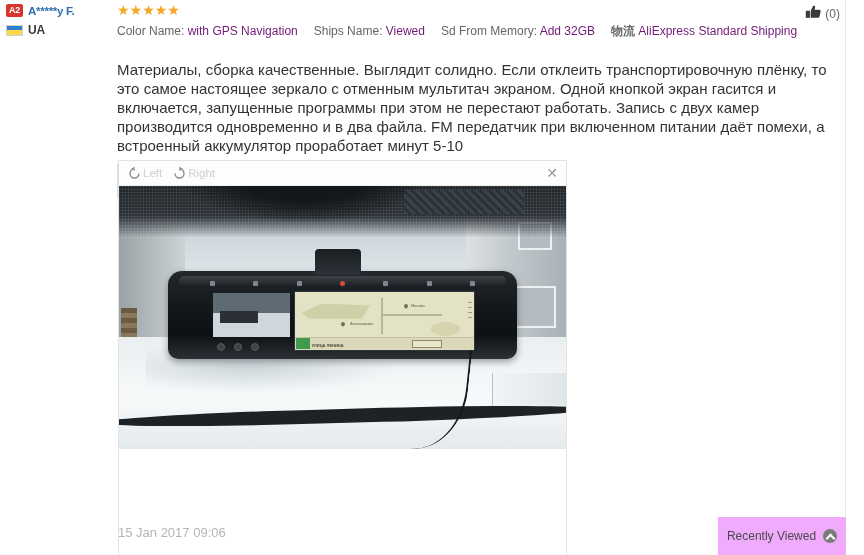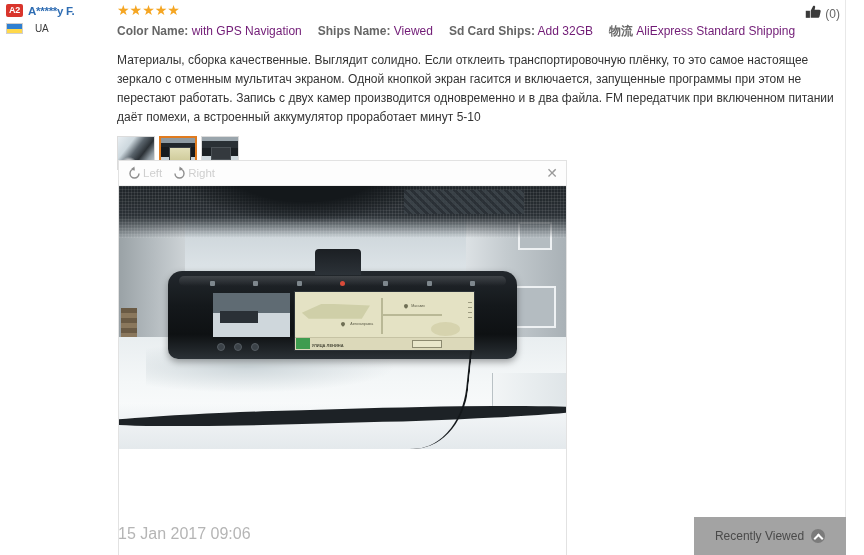--- a/index.html
+++ b/index.html
@@ -50,24 +50,23 @@
   }
   .flag {
     display: inline-block;
     width: 17px; height: 11px;
     border: 1px solid #cfcfcf;
     background: linear-gradient(to bottom, #2f7fd0 0 50%, #ffd84a 50% 100%);
     flex: none;
   }
   .country {
     color: #3a3a3a;
-    font-size: 10px;
-    font-weight: normal;
+    font-size: 12px;
+    font-weight: bold;
     letter-spacing: -0.2px;
-    margin-left: 7px;
   }
 
   
   .content {
     position: absolute; left: 117px; top: 0;
     width: 670px;
   }
 
   .stars { margin-top: 2px; height: 16px; line-height: 16px; }
   .star {
@@ -77,28 +76,28 @@
     margin-right: 0px;
   }
 
   .attrs {
     margin-top: 4px;
     font-size: 12px;
     color: #999;
     line-height: 18px;
     white-space: nowrap;
   }
-  .attrs .k { color: #666; font-weight: bold; }
+  .attrs .k { color: #666; font-weight: normal; }
   .attrs .v { color: #701a75; }
   .attrs .grp { margin-right: 16px; }
   .attrs .cn { color: #6a6a6a; font-weight: bold; font-family: Liberation Serif, serif; }
 
   .review-body {
-    margin-top: 11px;
-    font-size: 12px;
+    margin-top: 20px;
+    font-size: 15px;
     color: #333;
     line-height: 19px;
     width: 718px;
     word-spacing: 0.1px;
   }
 
   
   .thumbs {
     margin-top: 9px;
     display: flex;
@@ -406,30 +405,30 @@
   }
 
   .viewer-blank {
     height: 68px;
     background: #ffffff;
   }
 
   .timestamp {
     position: absolute;
     left: 118px; top: 525px;
-    font-size: 16px;
+    font-size: 13px;
     color: #b5b5b5;
   }
 
   
   .recent {
     position: absolute;
     right: 18px; bottom: 0;
-    width: 152px; height: 38px;
-    background: #a3a3a3;
+    width: 128px; height: 38px;
+    background: #f0abfc;
     display: flex;
     align-items: center;
     justify-content: center;
     gap: 7px;
     cursor: pointer;
   }
   .recent-lbl { font-size: 12px; color: #4a4a4a; }
   .recent-ic {
     width: 14px; height: 14px;
     border-radius: 50%;
@@ -463,21 +462,21 @@
     </div>
   </div>
 
   <div class="content">
 
     <div class="stars">
       <span class="star">★</span><span class="star">★</span><span class="star">★</span><span class="star">★</span><span class="star">★</span>
     </div>
 
     <div class="attrs">
-      <span class="grp"><span class="k">Color Name:</span> <span class="v">with GPS Navigation</span></span><span class="grp"><span class="k">Ships Name:</span> <span class="v">Viewed</span></span><span class="grp"><span class="k">Sd Card Ships:</span> <span class="v">Add 32GB</span></span><span class="grp"><span class="cn">物流</span> <span class="v">AliExpress Standard Shipping</span></span>
+      <span class="grp"><span class="k">Color Name:</span> <span class="v">with GPS Navigation</span></span><span class="grp"><span class="k">Ships Name:</span> <span class="v">Viewed</span></span><span class="grp"><span class="k">Sd From Memory:</span> <span class="v">Add 32GB</span></span><span class="grp"><span class="cn">物流</span> <span class="v">AliExpress Standard Shipping</span></span>
     </div>
 
     <div class="review-body">Материалы, сборка качественные. Выглядит солидно. Если отклеить транспортировочную плёнку, то это самое настоящее зеркало с отменным мультитач экраном. Одной кнопкой экран гасится и включается, запущенные программы при этом не перестают работать. Запись с двух камер производится одновременно и в два файла. FM передатчик при включенном питании даёт помехи, а встроенный аккумулятор проработает минут 5-10</div>
 
     <div class="thumbs">
       <div class="thumb t1">
           <span class="img"></span>
         </div>
       <div class="thumb sel t2">
           <span class="img"></span>

